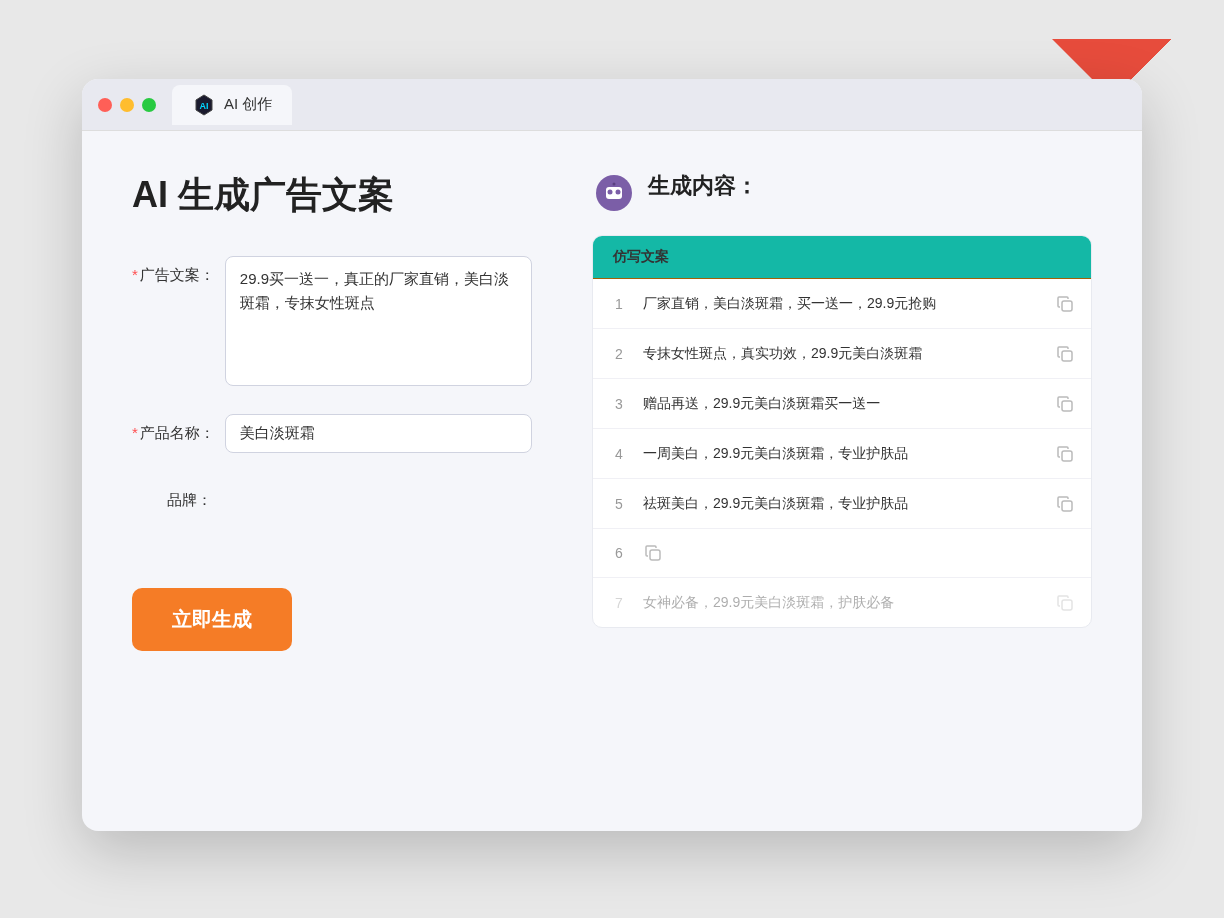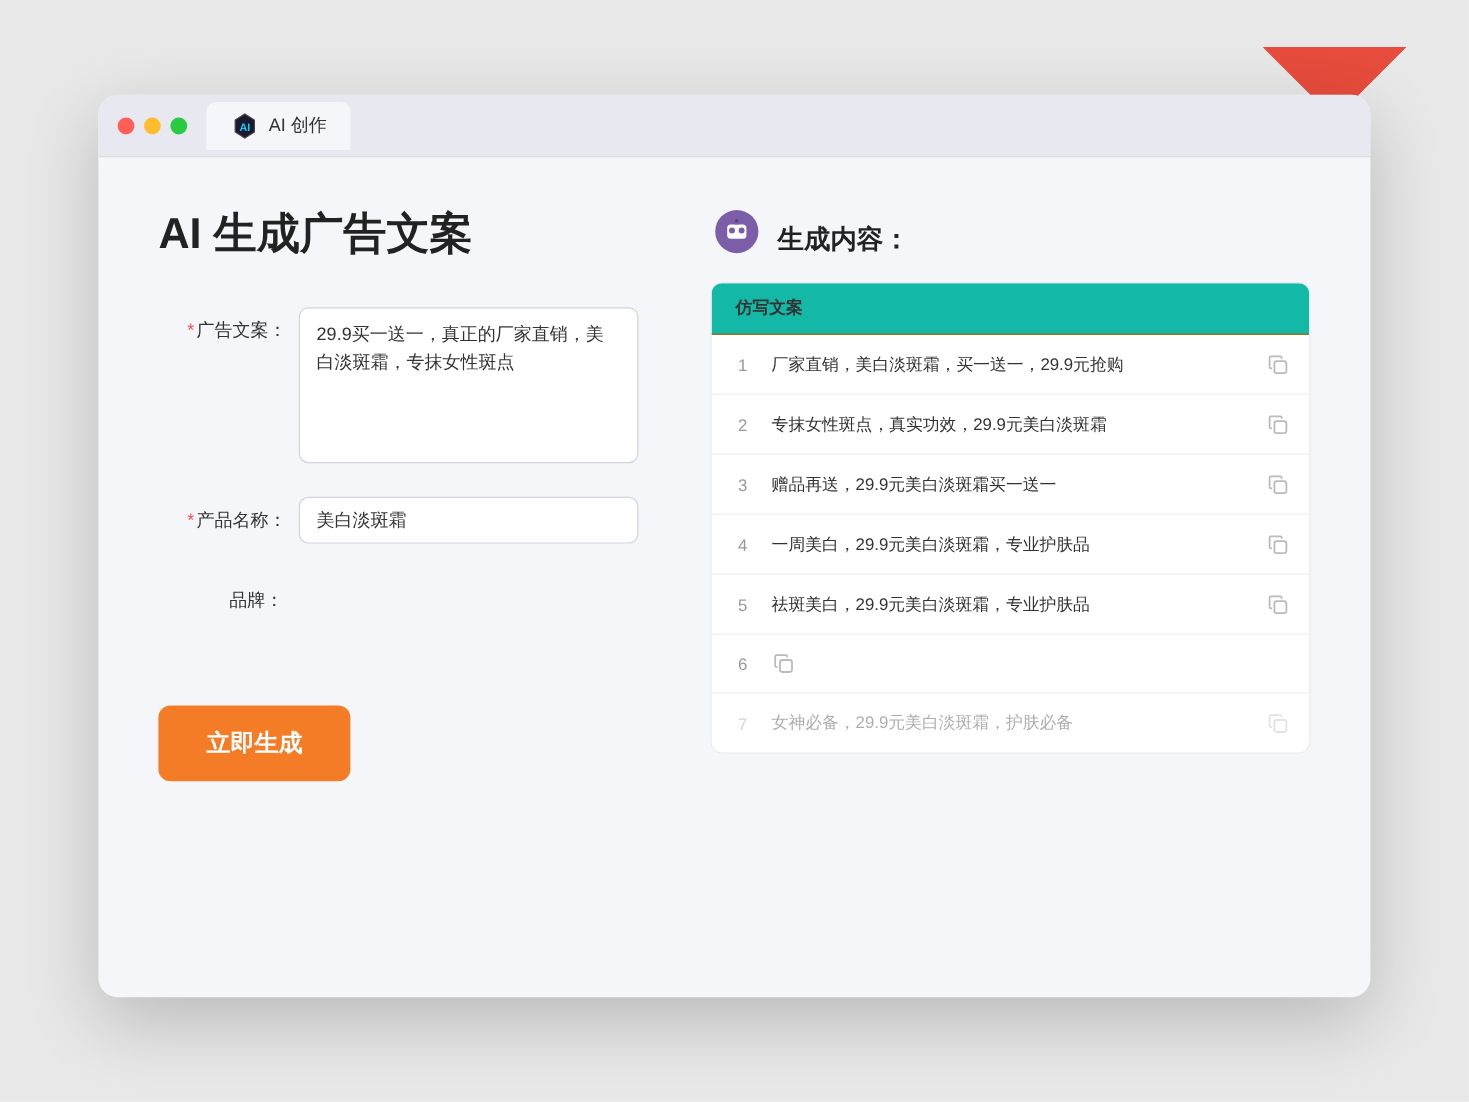--- a/index.html
+++ b/index.html
@@ -112,21 +112,20 @@
       gap: 10px;
     }
 
     .form-label {
       font-size: 15px;
       color: #333;
       white-space: nowrap;
       padding-top: 10px;
       min-width: 80px;
       text-align: right;
-      margin-left: 24px;
     }
 
     .required-star {
       color: #ff4d4f;
       margin-right: 2px;
     }
 
     .form-input {
       flex: 1;
       border: 1.5px solid #d0d3e0;
@@ -158,21 +157,21 @@
       font-family: inherit;
     }
 
     
     .right-panel {
       flex: 1;
     }
 
     .result-header {
       display: flex;
-      align-items: flex-end;
+      align-items: flex-start;
       gap: 12px;
       margin-bottom: 20px;
       font-family: Liberation Serif, serif;
     }
 
     .bot-icon {
       width: 44px;
       height: 44px;
     }
 

